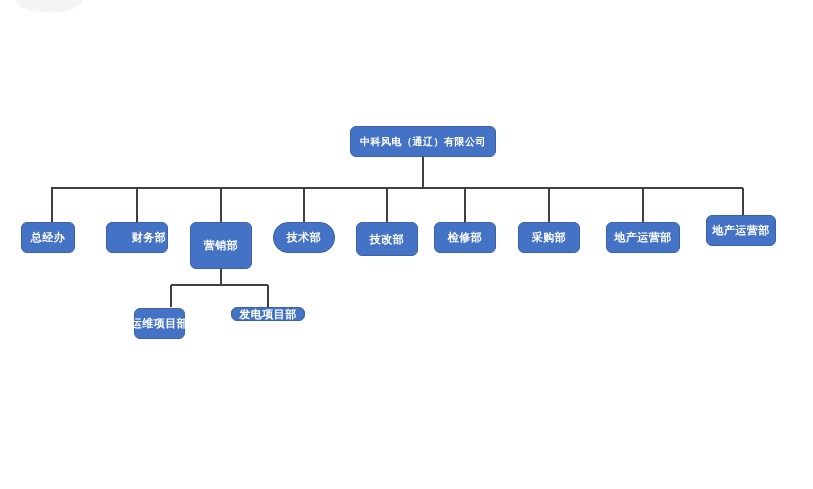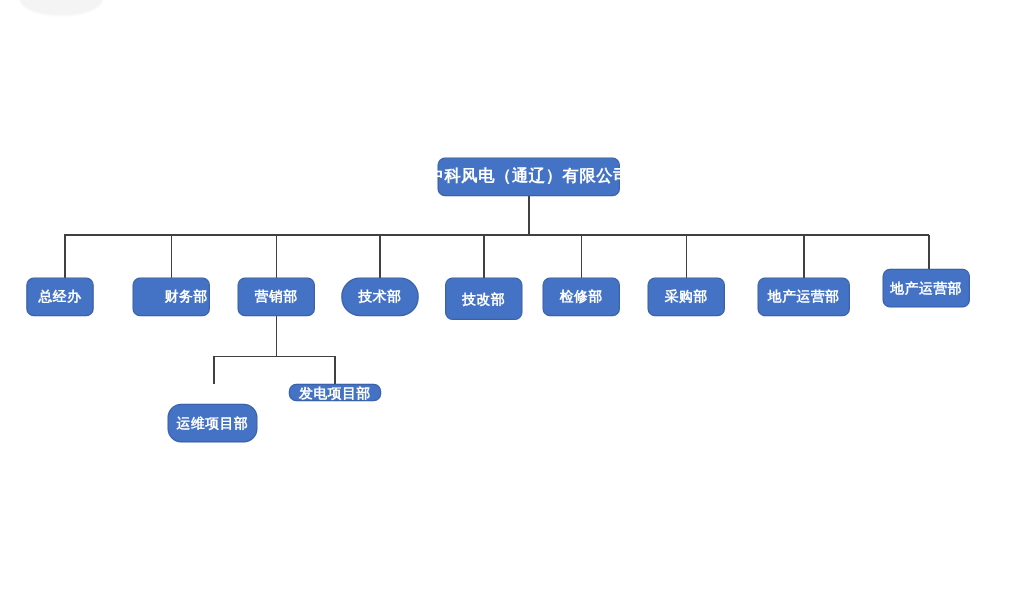--- a/index.html
+++ b/index.html
@@ -39,21 +39,21 @@
     font-weight: bold;
     display: flex;
     align-items: center;
     justify-content: center;
     letter-spacing: 0.5px;
     white-space: nowrap;
     line-height: 1;
     text-align: center;
   }
   .node-root {
-    font-size: 13px;
+    font-size: 10px;
   }
   .node-dept {
     font-size: 11px;
   }
   .node-sub {
     font-size: 11px;
   }
   #corner-artifact {
     position: absolute;
     left: 16px;
@@ -93,42 +93,42 @@
   <div id="node-layer">
       <div class="node node-root" style="left: 350px; top: 126px; width: 146px; height: 31px;">
         <span>中科风电（通辽）有限公司</span>
       </div>
       <div class="node node-dept" style="left: 21px; top: 222px; width: 54px; height: 31px;">
         <span>总经办</span>
       </div>
       <div class="node node-dept" style="left: 106px; top: 222px; width: 62px; height: 31px; padding-left: 24px;">
         <span>财务部</span>
       </div>
-      <div class="node node-dept" style="left: 190px; top: 222px; width: 62px; height: 31px;">
+      <div class="node node-dept" style="left: 190px; top: 222px; width: 62px; height: 47px;">
         <span>营销部</span>
       </div>
       <div class="node node-dept" style="left: 273px; top: 222px; width: 62px; height: 31px; border-radius: 15px;">
         <span>技术部</span>
       </div>
       <div class="node node-dept" style="left: 356px; top: 222px; width: 62px; height: 34px;">
         <span>技改部</span>
       </div>
       <div class="node node-dept" style="left: 434px; top: 222px; width: 62px; height: 31px;">
         <span>检修部</span>
       </div>
       <div class="node node-dept" style="left: 518px; top: 222px; width: 62px; height: 31px; justify-content: center;">
         <span>采购部</span>
       </div>
       <div class="node node-dept" style="left: 606px; top: 222px; width: 74px; height: 31px;">
         <span>地产运营部</span>
       </div>
       <div class="node node-dept" style="left: 706px; top: 215px; width: 70px; height: 31px; text-align: center;">
         <span>地产运营部</span>
       </div>
-      <div class="node node-sub" style="left: 134px; top: 323px; width: 72px; height: 31px; border-radius: 11px;">
+      <div class="node node-sub" style="left: 134px; top: 308px; width: 51px; height: 31px;">
         <span>运维项目部</span>
       </div>
       <div class="node node-sub" style="left: 231px; top: 307px; width: 74px; height: 14px;">
         <span>发电项目部</span>
       </div>
     </div>
 
 </div>
 
 </body></html>

